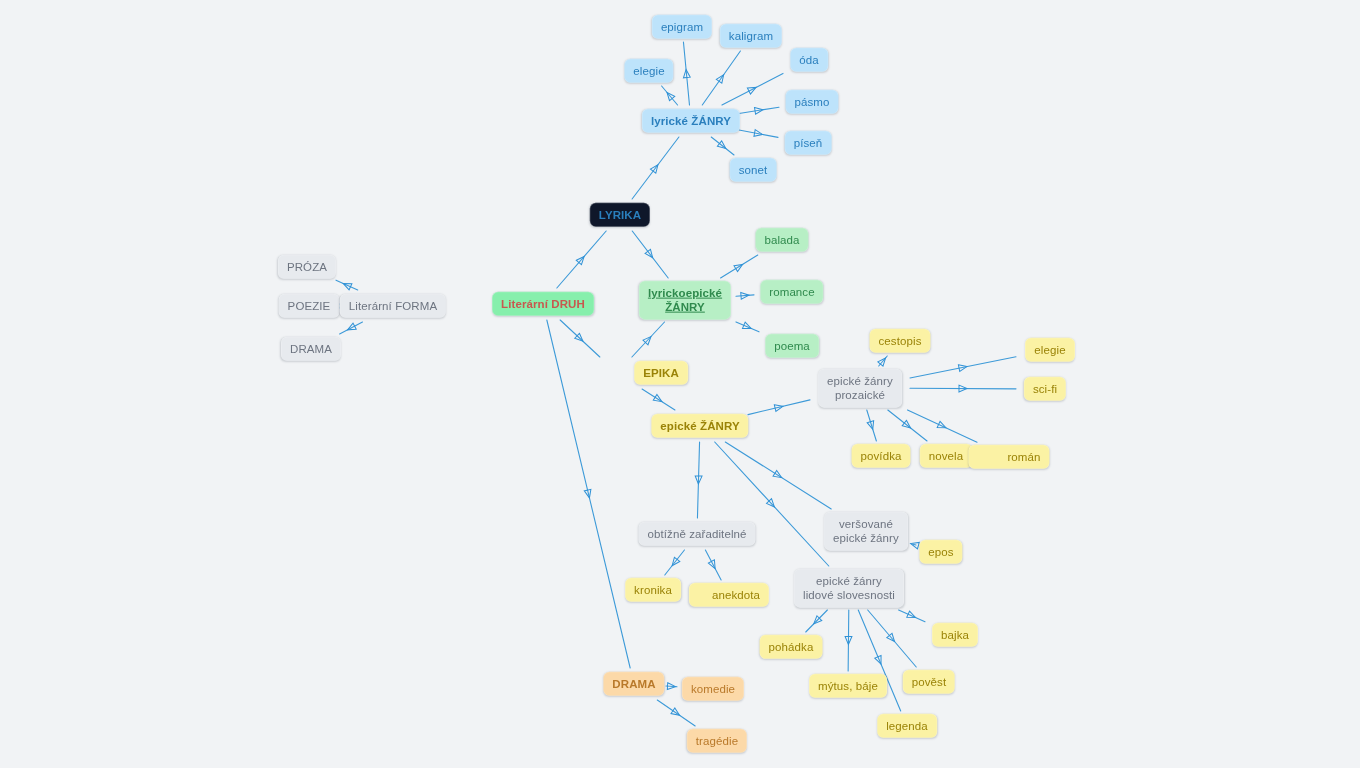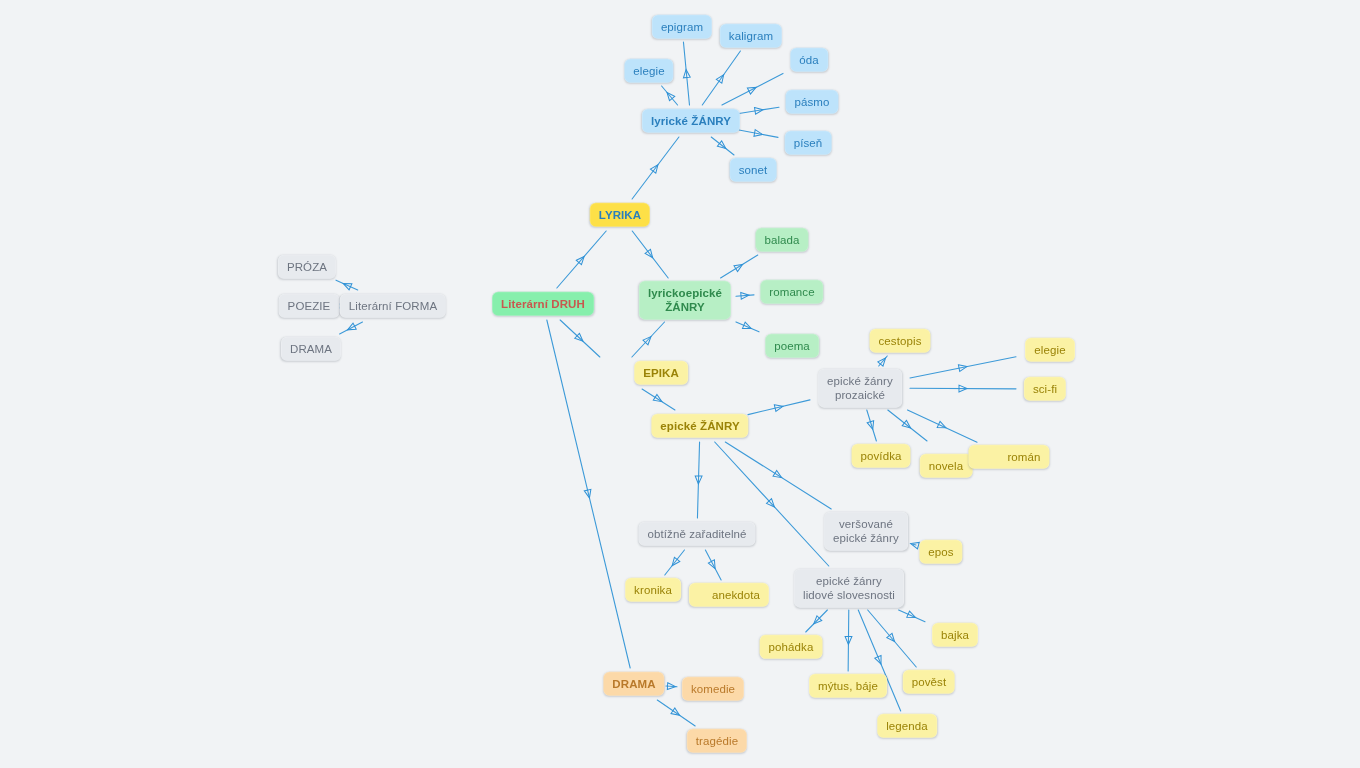--- a/index.html
+++ b/index.html
@@ -52,21 +52,21 @@
     white-space: pre;
     letter-spacing: 0.1px;
     box-shadow: 0 1px 2px rgba(60, 70, 85, 0.20), 0 0 0 0.5px rgba(255,255,255,0.35) inset;
     cursor: default;
   }
 
   .node.strong { font-weight: bold; }
 
   
   .c-blue      { background: #bde3fb; color: #2a7fbd; }
-  .c-blue-deep { background: #fde047; color: #2a7fbd; font-weight: bold; }
+  .c-blue-deep { background: #0f172a; color: #2a7fbd; font-weight: bold; }
   .c-green     { background: #b7efc5; color: #2f8a4d; }
   .c-yellow    { background: #fbf2a4; color: #9a8307; }
   .c-orange    { background: #fcd9a8; color: #b9792a; }
   .c-pink      { background: #86efac; color: #c8584f; }
   .c-gray      { background: #e7eaee; color: #6d7480; }
 
   .arrow-head {
     fill: none;
     stroke: #2f91d6;
     stroke-width: 1;
@@ -248,33 +248,33 @@
       <div class="node c-yellow strong" style="left: 617px; top: 373px; min-width: 42px; margin-left: 44px;">EPIKA</div>
       <div class="node c-orange strong" style="left: 634px; top: 684px; min-width: 46px;">DRAMA</div>
       <div class="node c-blue strong" style="left: 691px; top: 121px; min-width: 78px;">lyrické ŽÁNRY</div>
       <div class="node c-blue" style="left: 682px; top: 27px; min-width: 54px;">epigram</div>
       <div class="node c-blue" style="left: 751px; top: 36px; min-width: 56px;">kaligram</div>
       <div class="node c-blue" style="left: 809px; top: 60px; min-width: 34px;">óda</div>
       <div class="node c-blue" style="left: 812px; top: 102px; min-width: 48px;">pásmo</div>
       <div class="node c-blue" style="left: 808px; top: 143px; min-width: 42px;">píseň</div>
       <div class="node c-blue" style="left: 753px; top: 170px; min-width: 40px;">sonet</div>
       <div class="node c-blue" style="left: 649px; top: 71px; min-width: 42px;">elegie</div>
-      <div class="node c-green strong" style="left: 685px; top: 300px; min-width: 84px;">lyrickoepické
+      <div class="node c-green strong" style="left: 685px; top: 300px; min-width: 84px; text-decoration: underline;">lyrickoepické
 ŽÁNRY</div>
       <div class="node c-green" style="left: 782px; top: 240px; min-width: 48px;">balada</div>
       <div class="node c-green" style="left: 792px; top: 292px; min-width: 58px;">romance</div>
       <div class="node c-green" style="left: 792px; top: 346px; min-width: 48px;">poema</div>
       <div class="node c-yellow strong" style="left: 700px; top: 426px; min-width: 78px;">epické ŽÁNRY</div>
       <div class="node c-gray" style="left: 860px; top: 388px; min-width: 82px;">epické žánry
 prozaické</div>
       <div class="node c-yellow" style="left: 900px; top: 341px; min-width: 54px;">cestopis</div>
       <div class="node c-yellow" style="left: 1050px; top: 350px; min-width: 50px;">elegie</div>
       <div class="node c-yellow" style="left: 1045px; top: 389px; min-width: 40px;">sci-fi</div>
       <div class="node c-yellow" style="left: 881px; top: 456px; min-width: 54px;">povídka</div>
-      <div class="node c-yellow" style="left: 946px; top: 456px; min-width: 48px; margin-top: 10px;">novela</div>
+      <div class="node c-yellow" style="left: 946px; top: 456px; min-width: 48px;">novela</div>
       <div class="node c-yellow" style="left: 1009px; top: 457px; min-width: 46px; padding-left: 39px;">román</div>
       <div class="node c-gray" style="left: 697px; top: 534px; min-width: 108px;">obtížně zařaditelné</div>
       <div class="node c-yellow" style="left: 653px; top: 590px; min-width: 50px;">kronika</div>
       <div class="node c-yellow" style="left: 729px; top: 595px; min-width: 58px; padding-left: 23px;">anekdota</div>
       <div class="node c-gray" style="left: 866px; top: 531px; min-width: 82px;">veršované
 epické žánry</div>
       <div class="node c-yellow" style="left: 941px; top: 552px; min-width: 38px;">epos</div>
       <div class="node c-gray" style="left: 849px; top: 588px; min-width: 102px;">epické žánry
 lidové slovesnosti</div>
       <div class="node c-yellow" style="left: 791px; top: 647px; min-width: 54px;">pohádka</div>

